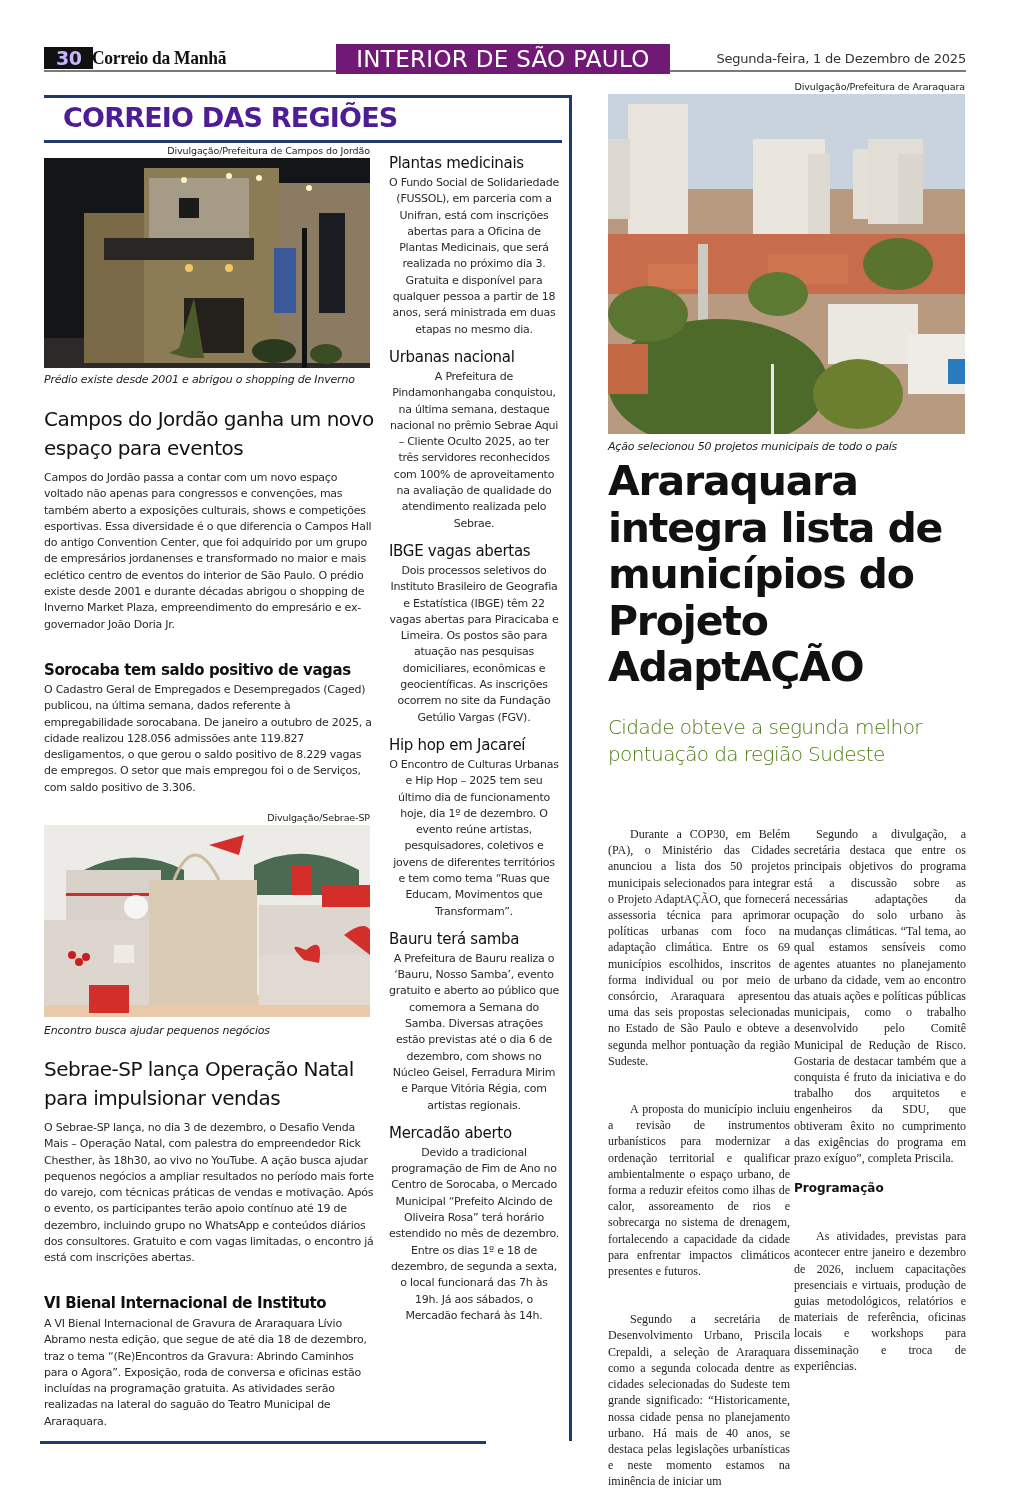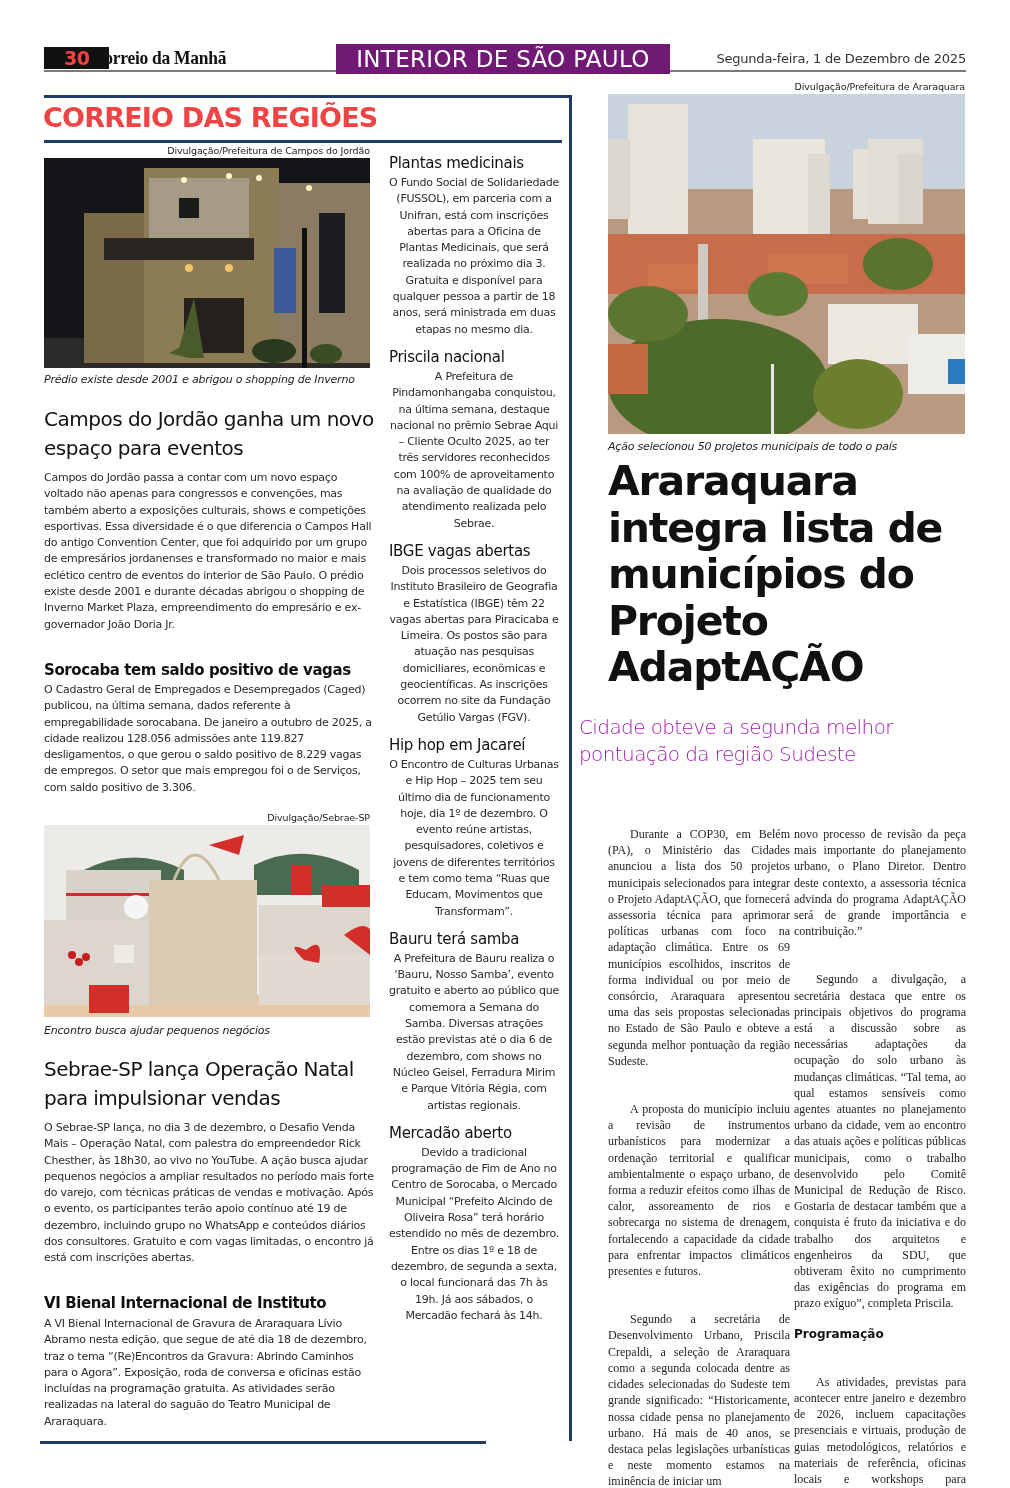--- a/index.html
+++ b/index.html
@@ -1,52 +1,52 @@
 <!DOCTYPE html>
 <html><head>
 <meta charset="utf-8">
 <style>
   * { box-sizing: border-box; margin: 0; padding: 0; }
   html, body { width: 1010px; height: 1488px; background: #ffffff; overflow: hidden; }
   body { position: relative; font-family: "Liberation Sans", sans-serif; color: #1a1a1a; }
 
   
   .masthead { position: absolute; left: 44px; top: 46px; width: 922px; height: 26px; border-bottom: 2px solid #7a7a7a; }
-  .page-num { position: absolute; left: 0; top: 1px; height: 22px; padding: 0 20px; background: #111; color: #ef4444;
+  .page-num { position: absolute; left: 0; top: 1px; height: 22px; padding: 0 12px; background: #111; color: #c4b5fd;
     font: bold 19px/22px "DejaVu Sans", sans-serif; letter-spacing: -0.5px; }
   .paper-name { position: absolute; left: 48px; top: 0px; font: bold 19px/24px "Liberation Serif", serif; color: #111; letter-spacing: -0.3px; transform: scaleX(0.92); transform-origin: left; }
   .section-title { position: absolute; left: 292px; top: -2px; width: 334px; height: 30px; background: #701a75; color: #fff;
     font: 23px/30px "DejaVu Sans", sans-serif; text-align: center; letter-spacing: 0.3px; }
   .issue-date { position: absolute; right: 0; top: 3px; font: 13px/20px "DejaVu Sans", sans-serif; color: #333; letter-spacing: -0.2px; margin-left: 12px; }
 
   
   .regions-box { position: absolute; left: 44px; top: 95px; width: 528px; height: 1346px;
     border-top: 3px solid #1f3a6b; border-right: 3px solid #1f3a6b; }
-  .regions-title { position: absolute; left: 43px; top: 100px; font: bold 27px/36px "DejaVu Sans", sans-serif; color: #ef4444; letter-spacing: -0.8px; }
+  .regions-title { position: absolute; left: 63px; top: 100px; font: bold 27px/36px "DejaVu Sans", sans-serif; color: #4c1d95; letter-spacing: -0.8px; }
   .regions-rule { position: absolute; left: 44px; top: 140px; width: 518px; height: 3px; background: #1f3a6b; }
   .bottom-rule { position: absolute; left: 40px; top: 1441px; width: 446px; height: 3px; background: #1f3a6b; }
 
   .credit { position: absolute; font: 9.5px/12px "DejaVu Sans", sans-serif; color: #222; text-align: right; letter-spacing: -0.1px; }
   .caption { position: absolute; font: italic 11px/14px "DejaVu Sans", sans-serif; color: #222; letter-spacing: -0.2px; }
 
   .photo { position: absolute; overflow: hidden; }
 
   .headline-md { position: absolute; font: 20px/29px "DejaVu Sans", sans-serif; color: #111; letter-spacing: -0.5px; }
   .subhead { position: absolute; font: bold 15px/20px "DejaVu Sans", sans-serif; color: #111; letter-spacing: -0.4px; }
   .body-sans { position: absolute; font: 11px/16.3px "DejaVu Sans", sans-serif; color: #2a2a2a; letter-spacing: -0.25px; }
 
   
   .brief-col { position: absolute; left: 389px; top: 152px; width: 170px; }
   .brief { margin-bottom: 8px; }
   .brief-title { font: 15px/22px "DejaVu Sans", sans-serif; color: #111; letter-spacing: -0.3px; margin-bottom: 1px; white-space: nowrap; }
   .brief-body { font: 11px/16.3px "DejaVu Sans", sans-serif; color: #2a2a2a; letter-spacing: -0.25px; text-align: center; }
 
   
   .big-headline { position: absolute; left: 608px; top: 458px; width: 370px; font: 41px/46.5px "DejaVu Sans", sans-serif; color: #111; letter-spacing: -1.2px; font-weight: 600; }
-  .deck { position: absolute; left: 579px; top: 714px; width: 370px; font: 20px/27px "DejaVu Sans", sans-serif; font-weight: 300; color: #a21caf; letter-spacing: -0.6px; }
+  .deck { position: absolute; left: 608px; top: 714px; width: 370px; font: 20px/27px "DejaVu Sans", sans-serif; font-weight: 300; color: #4d7c0f; letter-spacing: -0.6px; }
   .serif-col { position: absolute; top: 794px; width: 182px; font: 12px/16.2px "Liberation Serif", serif; color: #222; text-align: justify; hyphens: auto; }
   .serif-col p { text-indent: 22px; margin-bottom: 0; margin-top: 32px; }
   .serif-col h4 { font: bold 12px/16px "DejaVu Sans", sans-serif; color: #111; margin-top: 14px; }
 </style>
 </head>
 <body>
 
 <div class="masthead">
   <span class="page-num">30</span>
   <span class="paper-name">Correio da Manhã</span>
@@ -124,21 +124,21 @@
 
 <div class="subhead" style="left:44px; top:1293px; width:340px;">VI Bienal Internacional de Instituto</div>
 <div class="body-sans" style="left:44px; top:1316px; width:332px;">A VI Bienal Internacional de Gravura de Araraquara Lívio Abramo nesta edição, que segue de até dia 18 de dezembro, traz o tema “(Re)Encontros da Gravura: Abrindo Caminhos para o Agora”. Exposição, roda de conversa e oficinas estão incluídas na programação gratuita. As atividades serão realizadas na lateral do saguão do Teatro Municipal de Araraquara.</div>
 
 <div class="brief-col">
   <div class="brief">
     <div class="brief-title">Plantas medicinais</div>
     <div class="brief-body">O Fundo Social de Solidariedade (FUSSOL), em parceria com a Unifran, está com inscrições abertas para a Oficina de Plantas Medicinais, que será realizada no próximo dia 3. Gratuita e disponível para qualquer pessoa a partir de 18 anos, será ministrada em duas etapas no mesmo dia.</div>
   </div>
   <div class="brief">
-    <div class="brief-title">Priscila nacional</div>
+    <div class="brief-title">Urbanas nacional</div>
     <div class="brief-body">A Prefeitura de Pindamonhangaba conquistou, na última semana, destaque nacional no prêmio Sebrae Aqui – Cliente Oculto 2025, ao ter três servidores reconhecidos com 100% de aproveitamento na avaliação de qualidade do atendimento realizada pelo Sebrae.</div>
   </div>
   <div class="brief">
     <div class="brief-title">IBGE vagas abertas</div>
     <div class="brief-body">Dois processos seletivos do Instituto Brasileiro de Geografia e Estatística (IBGE) têm 22 vagas abertas para Piracicaba e Limeira. Os postos são para atuação nas pesquisas domiciliares, econômicas e geocientíficas. As inscrições ocorrem no site da Fundação Getúlio Vargas (FGV).</div>
   </div>
   <div class="brief">
     <div class="brief-title">Hip hop em Jacareí</div>
     <div class="brief-body">O Encontro de Culturas Urbanas e Hip Hop – 2025 tem seu último dia de funcionamento hoje, dia 1º de dezembro. O evento reúne artistas, pesquisadores, coletivos e jovens de diferentes territórios e tem como tema “Ruas que Educam, Movimentos que Transformam”.</div>
   </div>
@@ -185,17 +185,16 @@
 <div class="caption" style="left:608px; top:440px; width:370px;">Ação selecionou 50 projetos municipais de todo o país</div>
 <div class="big-headline">Araraquara integra lista de municípios do Projeto AdaptAÇÃO</div>
 <div class="deck">Cidade obteve a segunda melhor pontuação da região Sudeste</div>
 
 <div class="serif-col" style="left:608px;">
   <p>Durante a COP30, em Belém (PA), o Ministério das Cidades anunciou a lista dos 50 projetos municipais selecionados para integrar o Projeto AdaptAÇÃO, que fornecerá assessoria técnica para aprimorar políticas urbanas com foco na adaptação climática. Entre os 69 municípios escolhidos, inscritos de forma individual ou por meio de consórcio, Araraquara apresentou uma das seis propostas selecionadas no Estado de São Paulo e obteve a segunda melhor pontuação da região Sudeste.</p>
   <p>A proposta do município incluiu a revisão de instrumentos urbanísticos para modernizar a ordenação territorial e qualificar ambientalmente o espaço urbano, de forma a reduzir efeitos como ilhas de calor, assoreamento de rios e sobrecarga no sistema de drenagem, fortalecendo a capacidade da cidade para enfrentar impactos climáticos presentes e futuros.</p>
   <p>Segundo a secretária de Desenvolvimento Urbano, Priscila Crepaldi, a seleção de Araraquara como a segunda colocada dentre as cidades selecionadas do Sudeste tem grande significado: “Historicamente, nossa cidade pensa no planejamento urbano. Há mais de 40 anos, se destaca pelas legislações urbanísticas e neste momento estamos na iminência de iniciar um</p>
 </div>
 <div class="serif-col" style="left:794px; width:172px;">
-  <p style="text-indent:0;">novo processo de revisão da peça mais importante do planejamento urbano, o Plano Diretor. Dentro deste contexto, a assessoria técnica advinda do programa AdaptAÇÃO será de grande importância e contribuição.”</p>
   <p>Segundo a divulgação, a secretária destaca que entre os principais objetivos do programa está a discussão sobre as necessárias adaptações da ocupação do solo urbano às mudanças climáticas. “Tal tema, ao qual estamos sensíveis como agentes atuantes no planejamento urbano da cidade, vem ao encontro das atuais ações e políticas públicas municipais, como o trabalho desenvolvido pelo Comitê Municipal de Redução de Risco. Gostaria de destacar também que a conquista é fruto da iniciativa e do trabalho dos arquitetos e engenheiros da SDU, que obtiveram êxito no cumprimento das exigências do programa em prazo exíguo”, completa Priscila.</p>
   <h4>Programação</h4>
   <p>As atividades, previstas para acontecer entre janeiro e dezembro de 2026, incluem capacitações presenciais e virtuais, produção de guias metodológicos, relatórios e materiais de referência, oficinas locais e workshops para disseminação e troca de experiências.</p>
 </div>
 
 </body></html>

